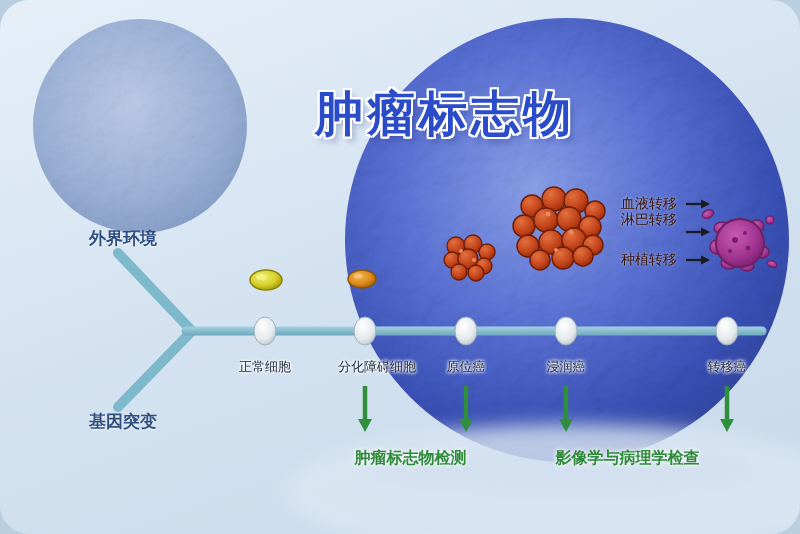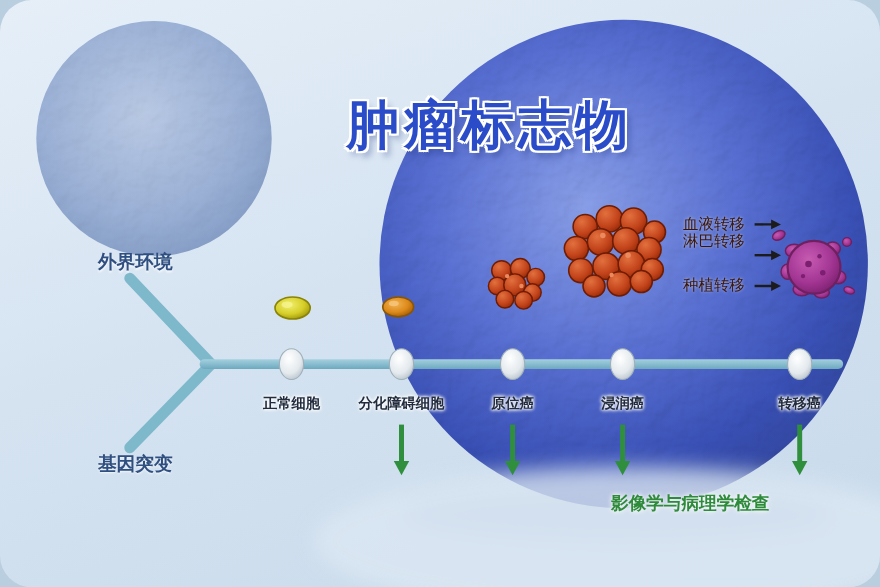--- a/index.html
+++ b/index.html
@@ -16,21 +16,21 @@
     font-size:48px; font-weight:bold; letter-spacing:4px; color:#2b4cc8;
     text-shadow:-2px 0 #fff,2px 0 #fff,0 -2px #fff,0 2px #fff,
                 -2px -2px #fff,2px 2px #fff,-2px 2px #fff,2px -2px #fff,
                 4px 5px 6px rgba(20,40,120,.35);
   }
   .side-label {
     font-size:17px; font-weight:bold; color:#2f4f80;
     text-shadow:0 1px 2px rgba(255,255,255,.85);
   }
   .stage-label {
-    font-size:13px; font-weight:bold; color:#222c3e;
+    font-size:13px; font-weight:normal; color:#222c3e;
     text-shadow:0 0 3px #fff,0 0 3px #fff,0 0 4px #fff;
   }
   .meta-label {
     font-size:14px; font-weight:normal; color:#3a1606;
     text-shadow:0 0 3px rgba(255,255,255,.55);
   }
   .green-label {
     font-size:16px; font-weight:bold; color:#2e8b3a;
     text-shadow:0 0 4px rgba(255,255,255,.85),0 0 6px rgba(255,255,255,.7);
   }
@@ -198,24 +198,25 @@
       <polygon points="720,419 734,419 727,432" stroke="none"></polygon>
     </g>
   </svg>
 
   <div class="txt title">肿瘤标志物</div>
 
   <div class="txt side-label" style="left:63px;top:227px;width:120px">外界环境</div>
   <div class="txt side-label" style="left:63px;top:410px;width:120px">基因突变</div>
 
   <div class="txt stage-label" style="left:225px;top:358px;width:80px">正常细胞</div>
-  <div class="txt stage-label" style="left:310px;top:358px;width:110px">分化障碍细胞</div>
+  <div class="txt stage-label" style="left:322px;top:358px;width:110px">分化障碍细胞</div>
   <div class="txt stage-label" style="left:426px;top:358px;width:80px">原位癌</div>
   <div class="txt stage-label" style="left:526px;top:358px;width:80px">浸润癌</div>
   <div class="txt stage-label" style="left:687px;top:358px;width:80px">转移癌</div>
 
   <div class="txt meta-label" style="left:616px;top:195px;width:66px">血液转移</div>
   <div class="txt meta-label" style="left:616px;top:211px;width:66px">淋巴转移</div>
   <div class="txt meta-label" style="left:616px;top:251px;width:66px">种植转移</div>
 
+  <div class="txt green-label" style="left:348px;top:448px;width:125px">肿瘤标志物检测</div>
   <div class="txt green-label" style="left:550px;top:448px;width:155px">影像学与病理学检查</div>
 
 </div>
 
 </body></html>

